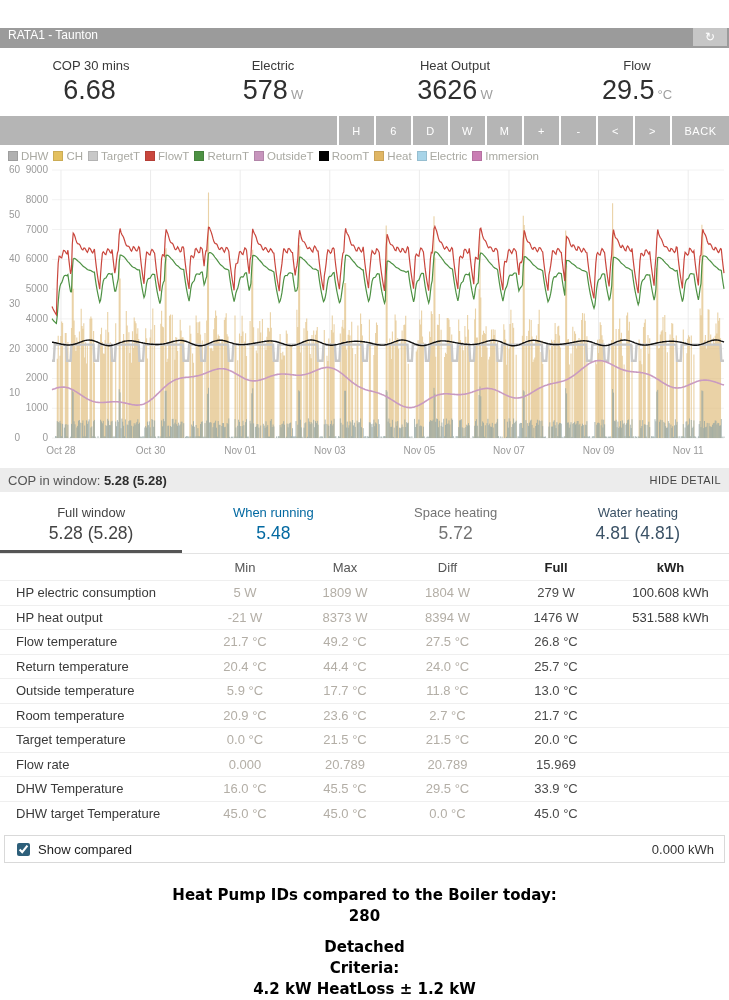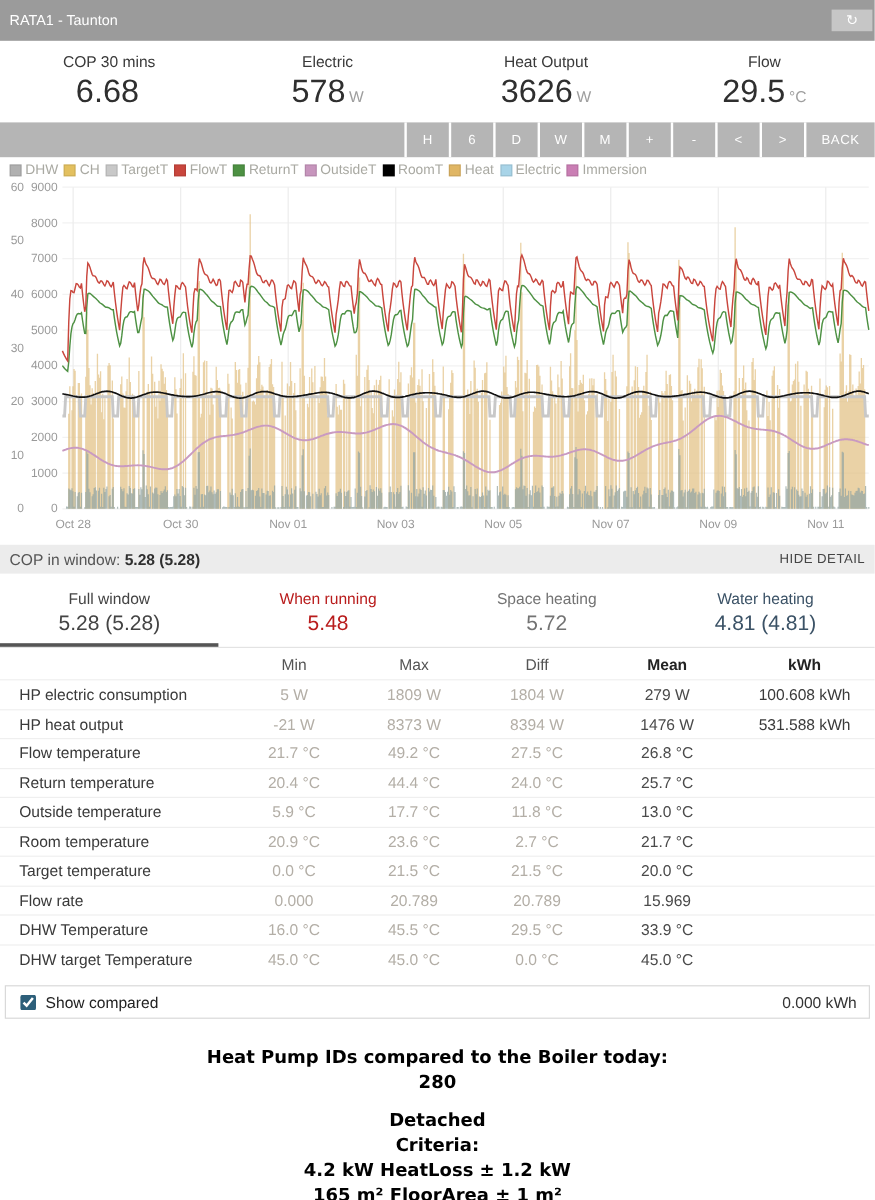--- a/index.html
+++ b/index.html
@@ -1,18 +1,18 @@
 <!DOCTYPE html>
 <html><head>
 <meta charset="utf-8">
 <style>
   html,body{margin:0;padding:0;background:#fff;}
   body{width:729px;font-family:"Liberation Sans",sans-serif;color:#333;-webkit-font-smoothing:antialiased;}
   
-  .appbar{height:34px;background:#9b9b9b;display:flex;align-items:center;justify-content:space-between;}
+  .appbar{height:20px;background:#9b9b9b;display:flex;justify-content:space-between;margin-top:28px;}
   .appbar .title{color:#fff;font-size:12px;padding-left:8px;}
   .refresh-btn{width:34px;height:18px;margin-right:2px;background:#c6c6c6;color:#fff;font-size:12px;
     display:flex;align-items:center;justify-content:center;cursor:pointer;}
   
   .stats{display:flex;padding:10px 0 6px 0;}
   .stat{width:182px;text-align:center;}
   .stat .lbl{font-size:13px;color:#3a3a3a;margin-bottom:2px;}
   .stat .val{font-size:27px;color:#2f2f2f;font-weight:500;}
   .stat .unit{font-size:13px;color:#9e9e9e;font-weight:400;margin-left:3px;}
   
@@ -206,41 +206,41 @@
 <div class="copbar">
   <span class="left"><span>COP in window:</span> <b>5.28 (5.28)</b></span>
   <span class="hide">HIDE DETAIL</span>
 </div>
 
 <div class="tabs">
   <div class="tab active" style="color: rgb(68, 68, 68);">
     <div class="tlbl">Full window</div>
     <div class="tval">5.28 (5.28)</div>
   </div>
-  <div class="tab" style="color: #b91c1c;">
+  <div class="tab" style="color: #0369a1;">
     <div class="tlbl">When running</div>
     <div class="tval">5.48</div>
   </div>
   <div class="tab" style="color: #737373;">
     <div class="tlbl">Space heating</div>
     <div class="tval">5.72</div>
   </div>
   <div class="tab" style="color: rgb(59, 82, 102);">
     <div class="tlbl">Water heating</div>
     <div class="tval">4.81 (4.81)</div>
   </div>
 </div>
 
 <div class="tbl">
   <div class="thead">
     <div class="c c0"></div>
     <div class="c c1 hn">Min</div>
     <div class="c c2 hn">Max</div>
     <div class="c c3 hn">Diff</div>
-    <div class="c c4 hb">Mean</div>
+    <div class="c c4 hb">Full</div>
     <div class="c c5 hb">kWh</div>
   </div>
   <div class="trow">
     <div class="c c0">HP electric consumption</div>
     <div class="c c1 dim">5 W</div>
     <div class="c c2 dim">1809 W</div>
     <div class="c c3 dim">1804 W</div>
     <div class="c c4 mean">279 W</div>
     <div class="c c5 kwh">100.608 kWh</div>
   </div>

